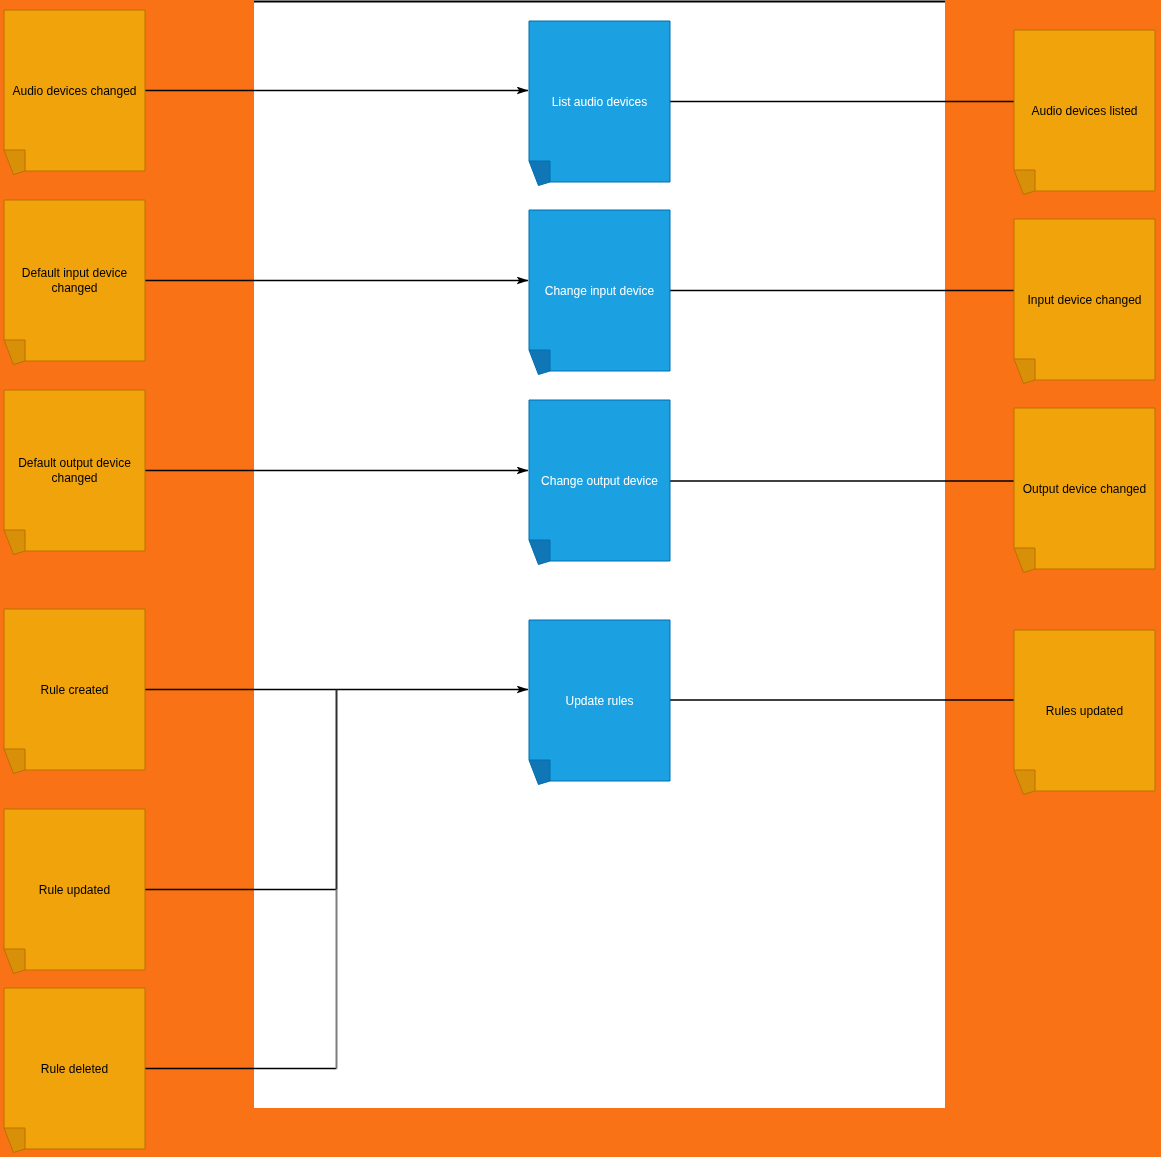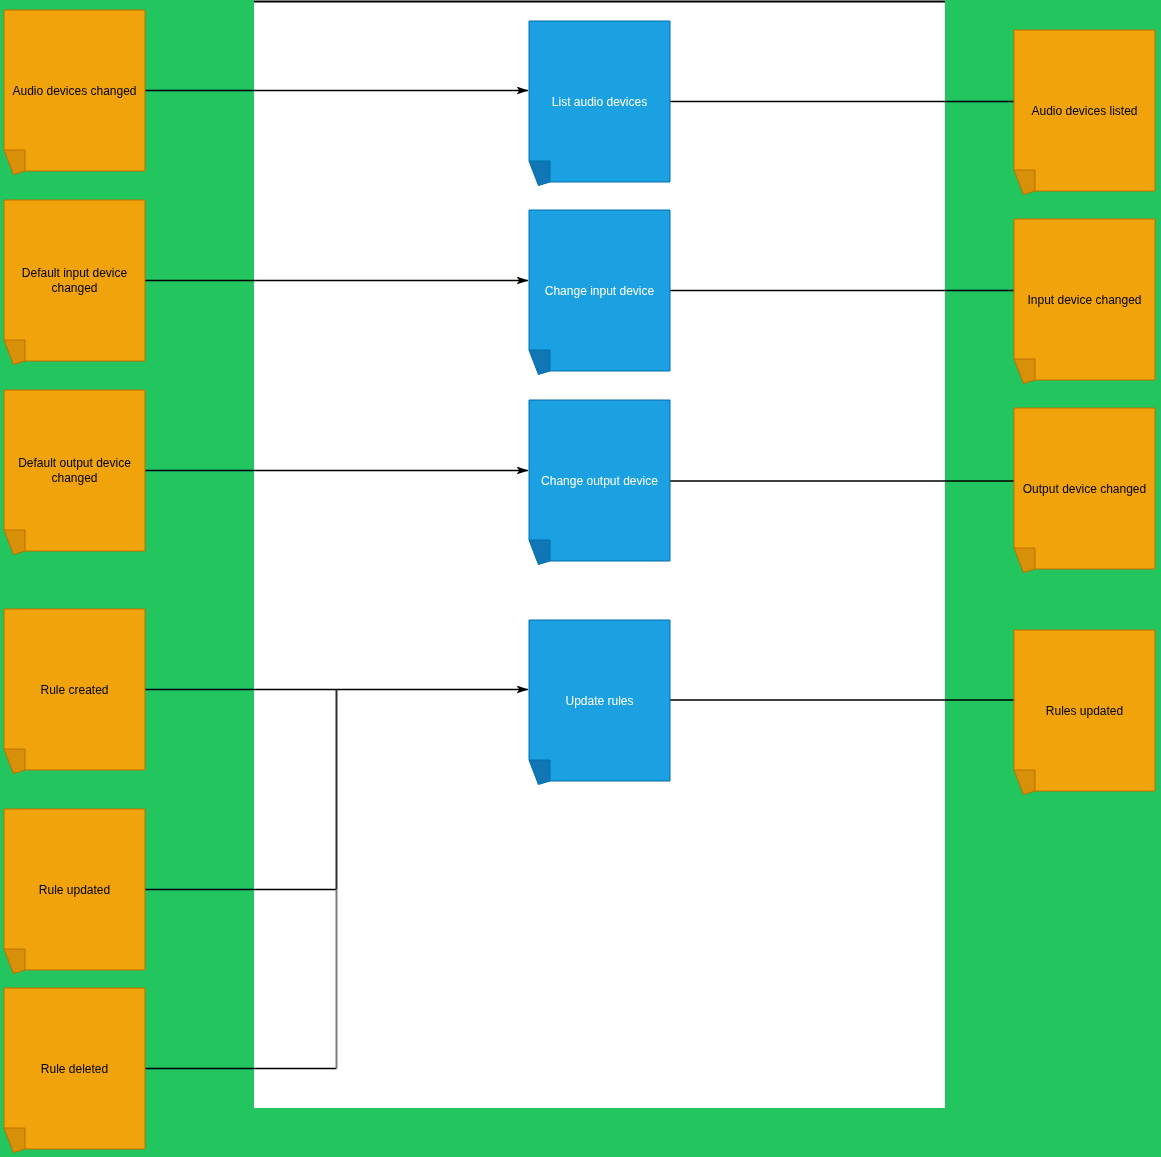--- a/index.html
+++ b/index.html
@@ -8,21 +8,21 @@
     background: #000000;
     width: 1161px;
     height: 1157px;
     overflow: hidden;
     font-family: "Liberation Sans", "DejaVu Sans", sans-serif;
   }
   #viewport {
     position: relative;
     width: 1161px;
     height: 1157px;
-    background: #22c55e;
+    background: #f97316;
   }
   svg { display: block; }
   text {
     font-family: "Liberation Sans", "DejaVu Sans", sans-serif;
     user-select: none;
   }
 </style>
 </head>
 <body>
 

